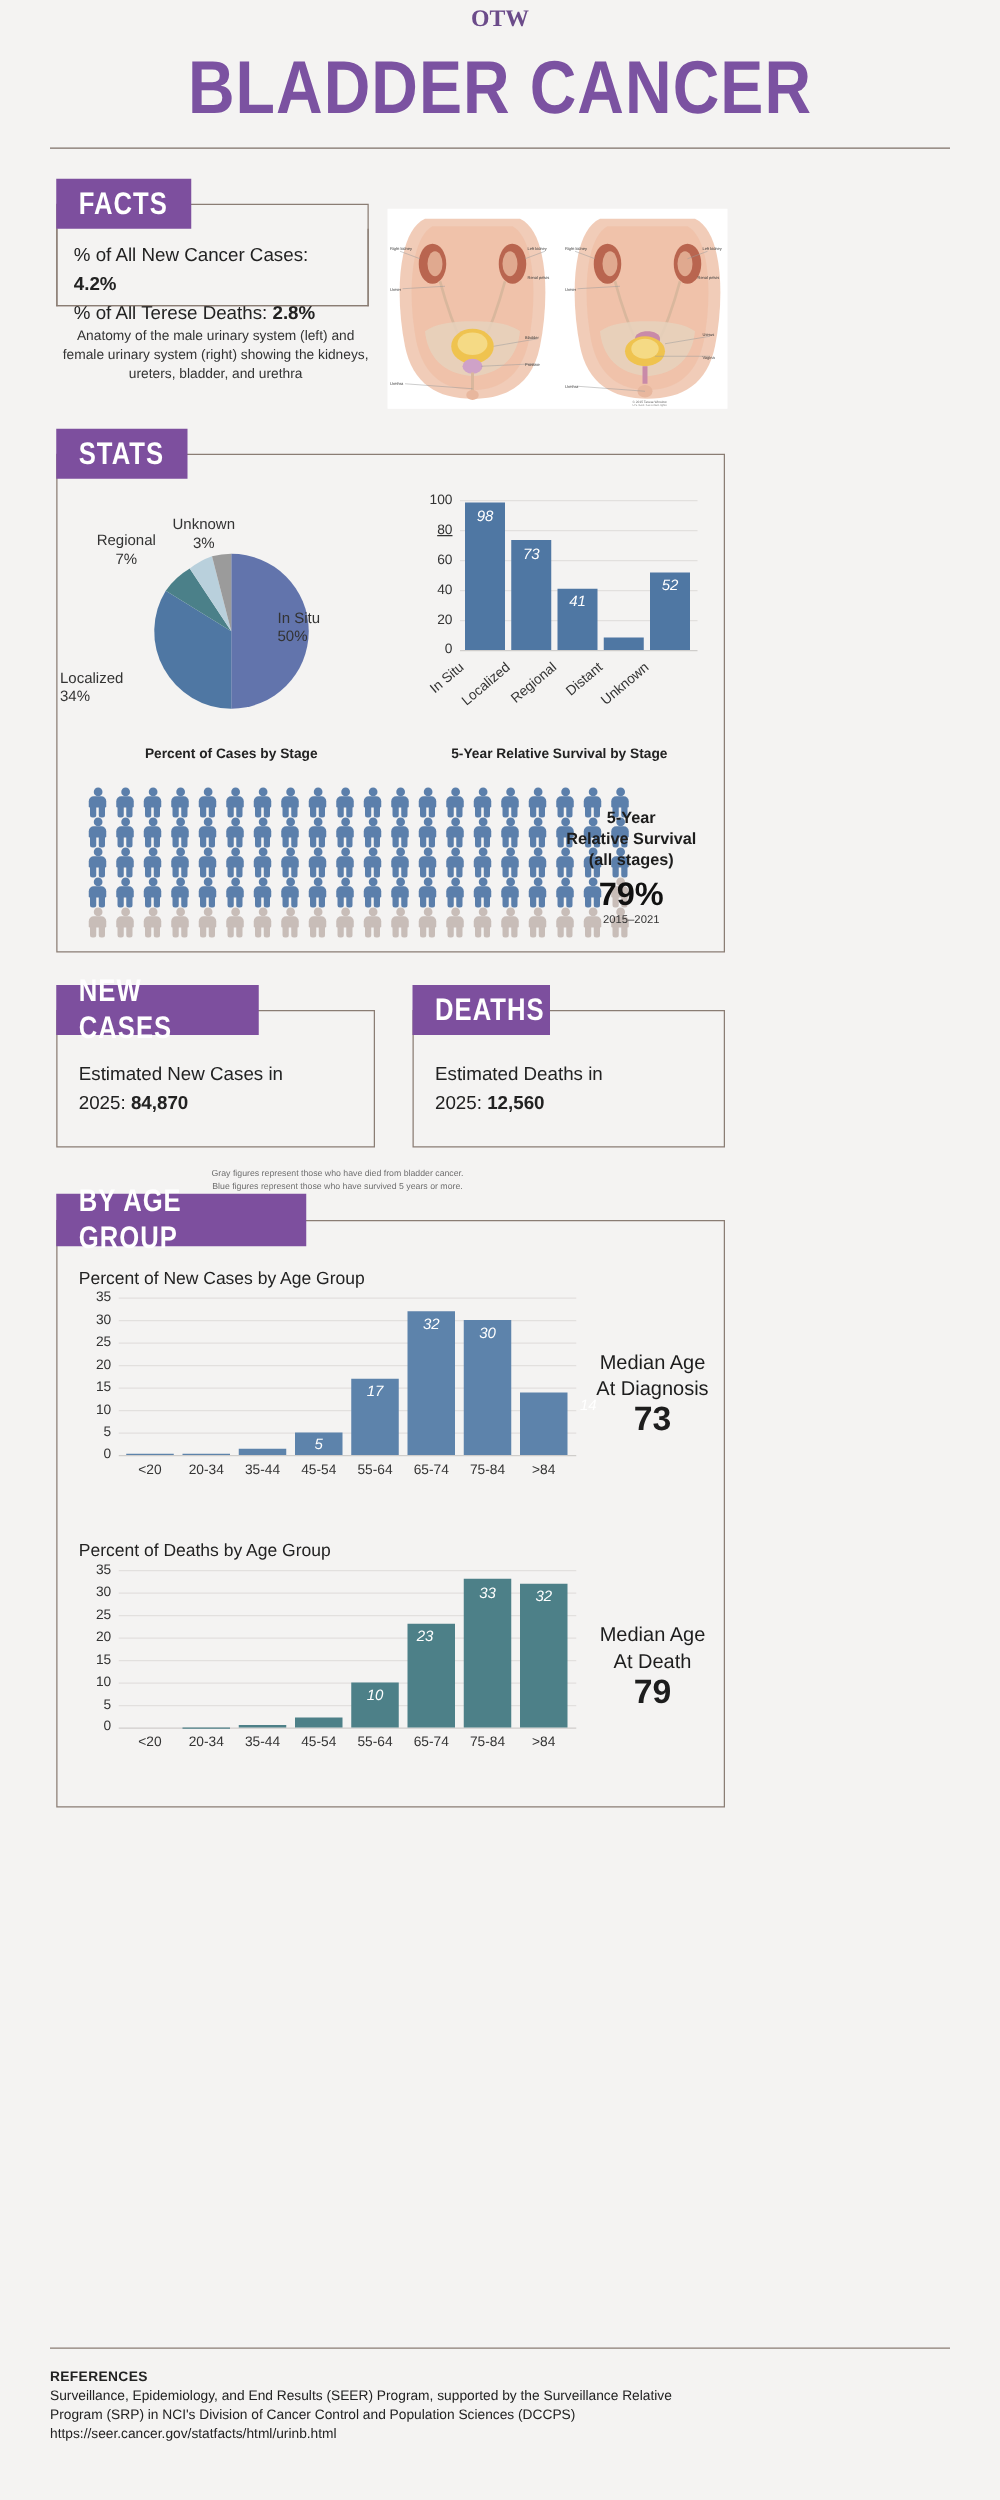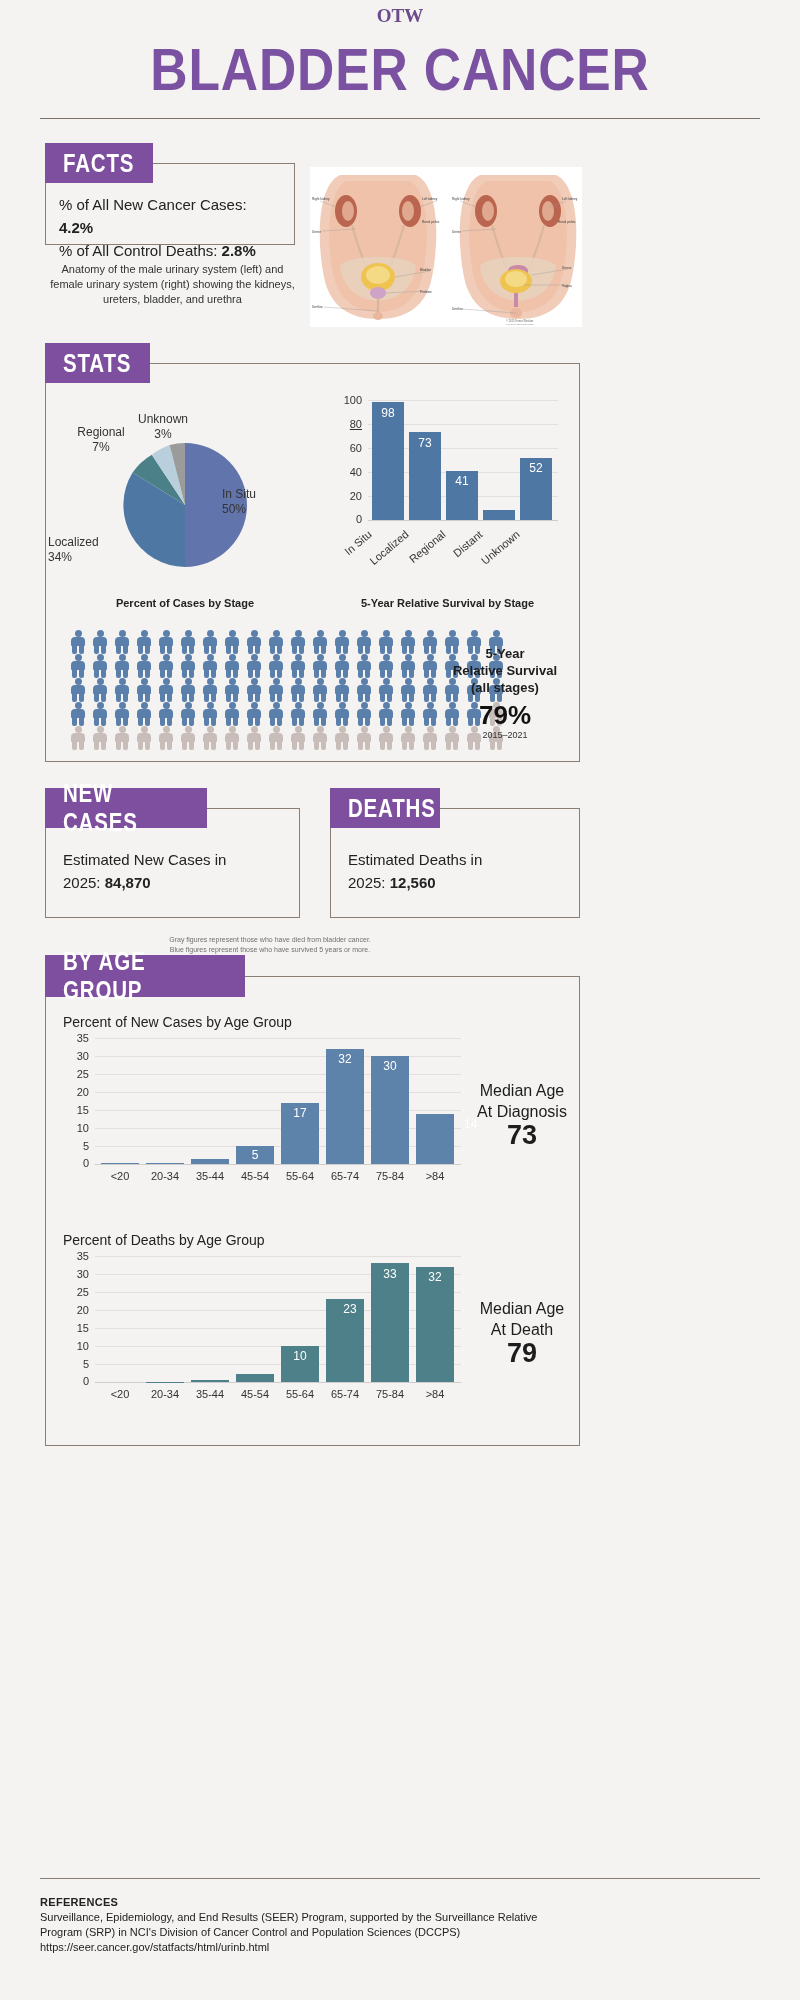--- a/index.html
+++ b/index.html
@@ -54,21 +54,21 @@
   }
   .caption {
     position:absolute; text-align:center; font-size:11px; line-height:15px; color:#333;
   }
 
   
   .chart { position:absolute; }
   .axis-lbl { position:absolute; font-size:11px; color:#333; text-align:right; }
   .grid { position:absolute; height:1px; background:#e2e0de; }
   .bar { position:absolute; }
-  .bar-val { position:absolute; color:#fff; font-size:12px; text-align:center; }
+  .bar-val { position:absolute; color:#fff; font-size:12px; text-align:center;font-style:italic; }
   .cat { position:absolute; font-size:11px; color:#333; text-align:center; }
   .cat-rot { position:absolute; font-size:11px; color:#333;
              transform:rotate(-40deg); transform-origin:right top; white-space:nowrap; text-align:right;}
   .chart-title { position:absolute; text-align:center; font-size:11px; font-weight:bold; color:#222; }
   .chart-title-lg { position:absolute; font-size:14px; color:#222; }
 
   
   .picto { position:absolute; display:grid; grid-template-columns:repeat(20, 22px); gap:0; }
   .person { width:22px; height:24px; position:relative; }
   .person i { position:absolute; display:block; }
@@ -113,21 +113,21 @@
   <div class="tab" style="left:45px; top:143px; width:108px; height:40px; font-size:25px;">
     <span>FACTS</span>
   </div>
   <div class="panel" style="left:45px; top:163px; width:250px; height:82px;"></div>
   <div class="facts-box" style="left:45px; top:183px; width:250px; height:62px; border:none; background:transparent;">
     <div>
       <span>% of All New Cancer Cases:</span>
       <b>4.2%</b>
     </div>
     <div>
-      <span>% of All Control Deaths:</span>
+      <span>% of All Terese Deaths:</span>
       <b>2.8%</b>
     </div>
   </div>
   <div class="panel" style="left:45px; top:183px; width:250px; height:62px; border-top:none;"></div>
 
   <div class="anatomy" style="left:310px; top:167px; width:272px; height:160px;">
     <svg width="272" height="160" viewBox="0 0 272 160">
       <rect x="0" y="0" width="272" height="160" fill="#ffffff"></rect>
 
       <g>
@@ -997,21 +997,21 @@
     <div class="bar" style="left:38px;  top:126px;   width:38px; height:0px;   background:#4d8088;"></div>
     <div class="bar" style="left:83px;  top:125.6px; width:38px; height:0.4px; background:#4d8088;"></div>
     <div class="bar" style="left:128px; top:123.8px; width:38px; height:2.2px; background:#4d8088;"></div>
     <div class="bar" style="left:173px; top:118.4px; width:38px; height:7.6px; background:#4d8088;"></div>
     <div class="bar" style="left:218px; top:90px;    width:38px; height:36px;  background:#4d8088;"></div>
     <div class="bar" style="left:263px; top:43.2px;  width:38px; height:82.8px;background:#4d8088;"></div>
     <div class="bar" style="left:308px; top:7.2px;   width:38px; height:118.8px;background:#4d8088;"></div>
     <div class="bar" style="left:353px; top:10.8px;  width:38px; height:115.2px;background:#4d8088;"></div>
 
     <div class="bar-val" style="left:218px; top:93px; width:38px;">10</div>
-    <div class="bar-val" style="left:268px; top:46px; width:38px;">23</div>
+    <div class="bar-val" style="left:258px; top:46px; width:38px;">23</div>
     <div class="bar-val" style="left:308px; top:11px; width:38px;">33</div>
     <div class="bar-val" style="left:353px; top:14px; width:38px;">32</div>
 
     <div class="cat" style="left:38px;  top:132px; width:38px;">&lt;20</div>
     <div class="cat" style="left:83px;  top:132px; width:38px;">20-34</div>
     <div class="cat" style="left:128px; top:132px; width:38px;">35-44</div>
     <div class="cat" style="left:173px; top:132px; width:38px;">45-54</div>
     <div class="cat" style="left:218px; top:132px; width:38px;">55-64</div>
     <div class="cat" style="left:263px; top:132px; width:38px;">65-74</div>
     <div class="cat" style="left:308px; top:132px; width:38px;">75-84</div>

